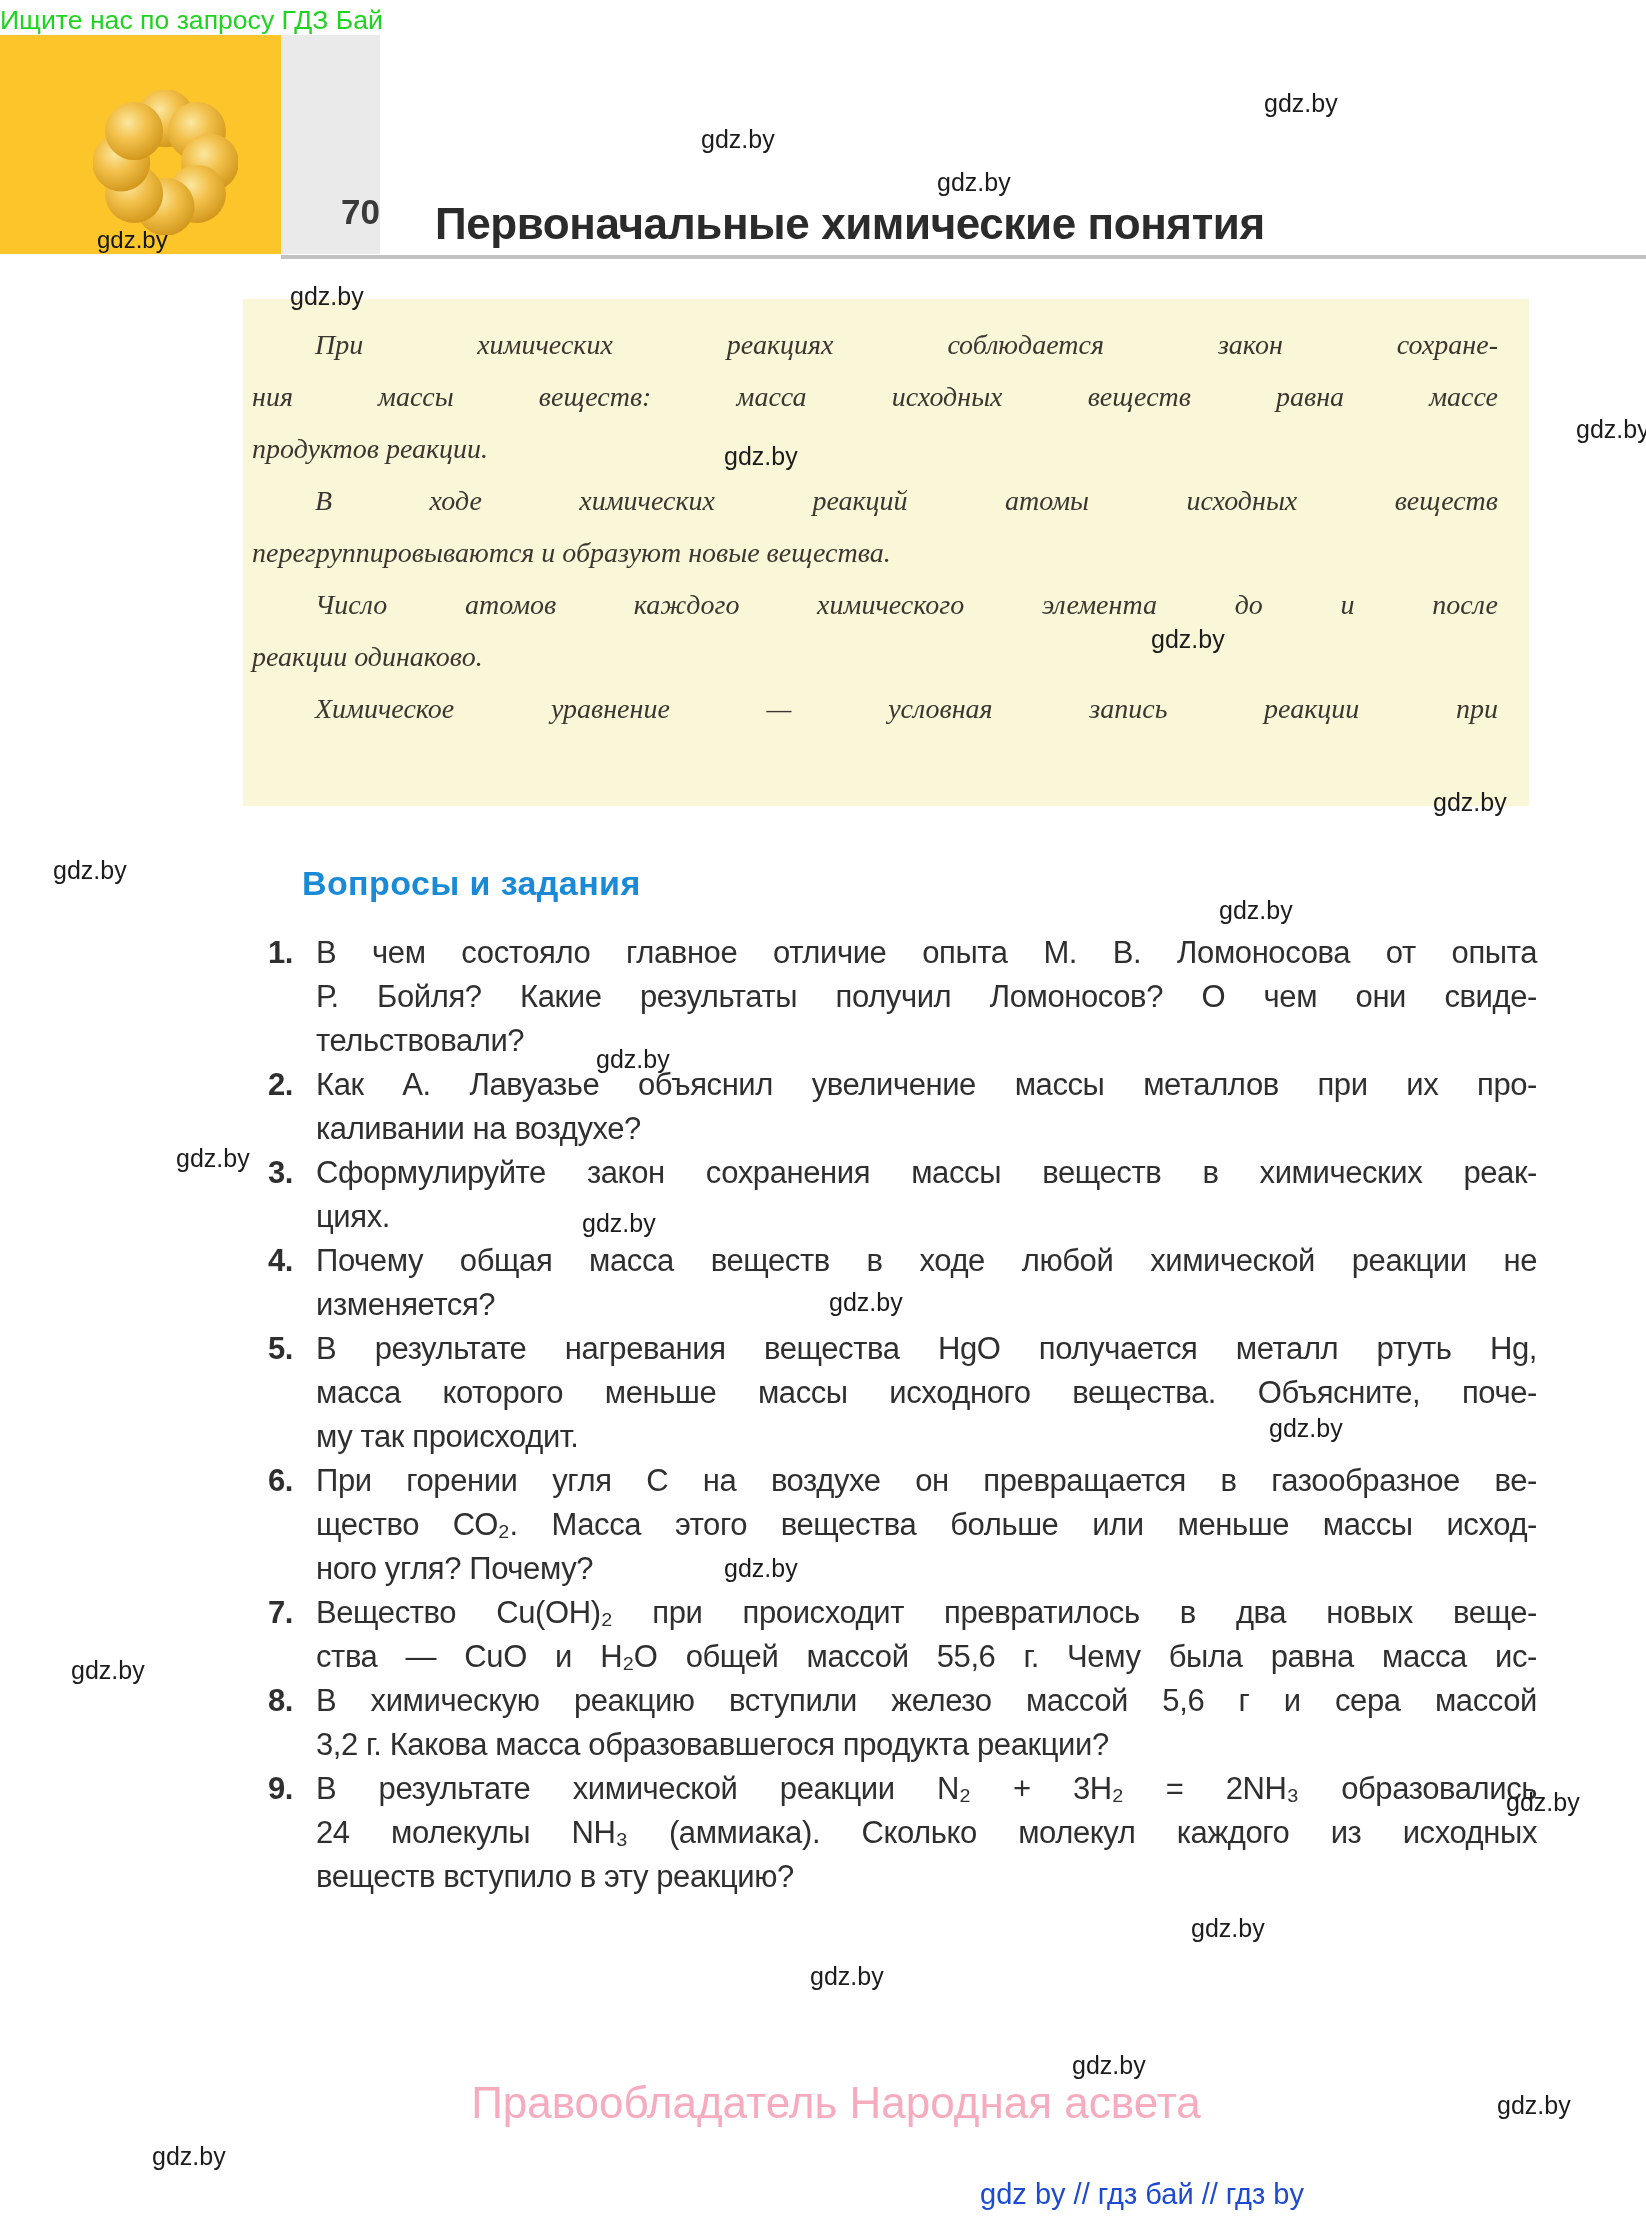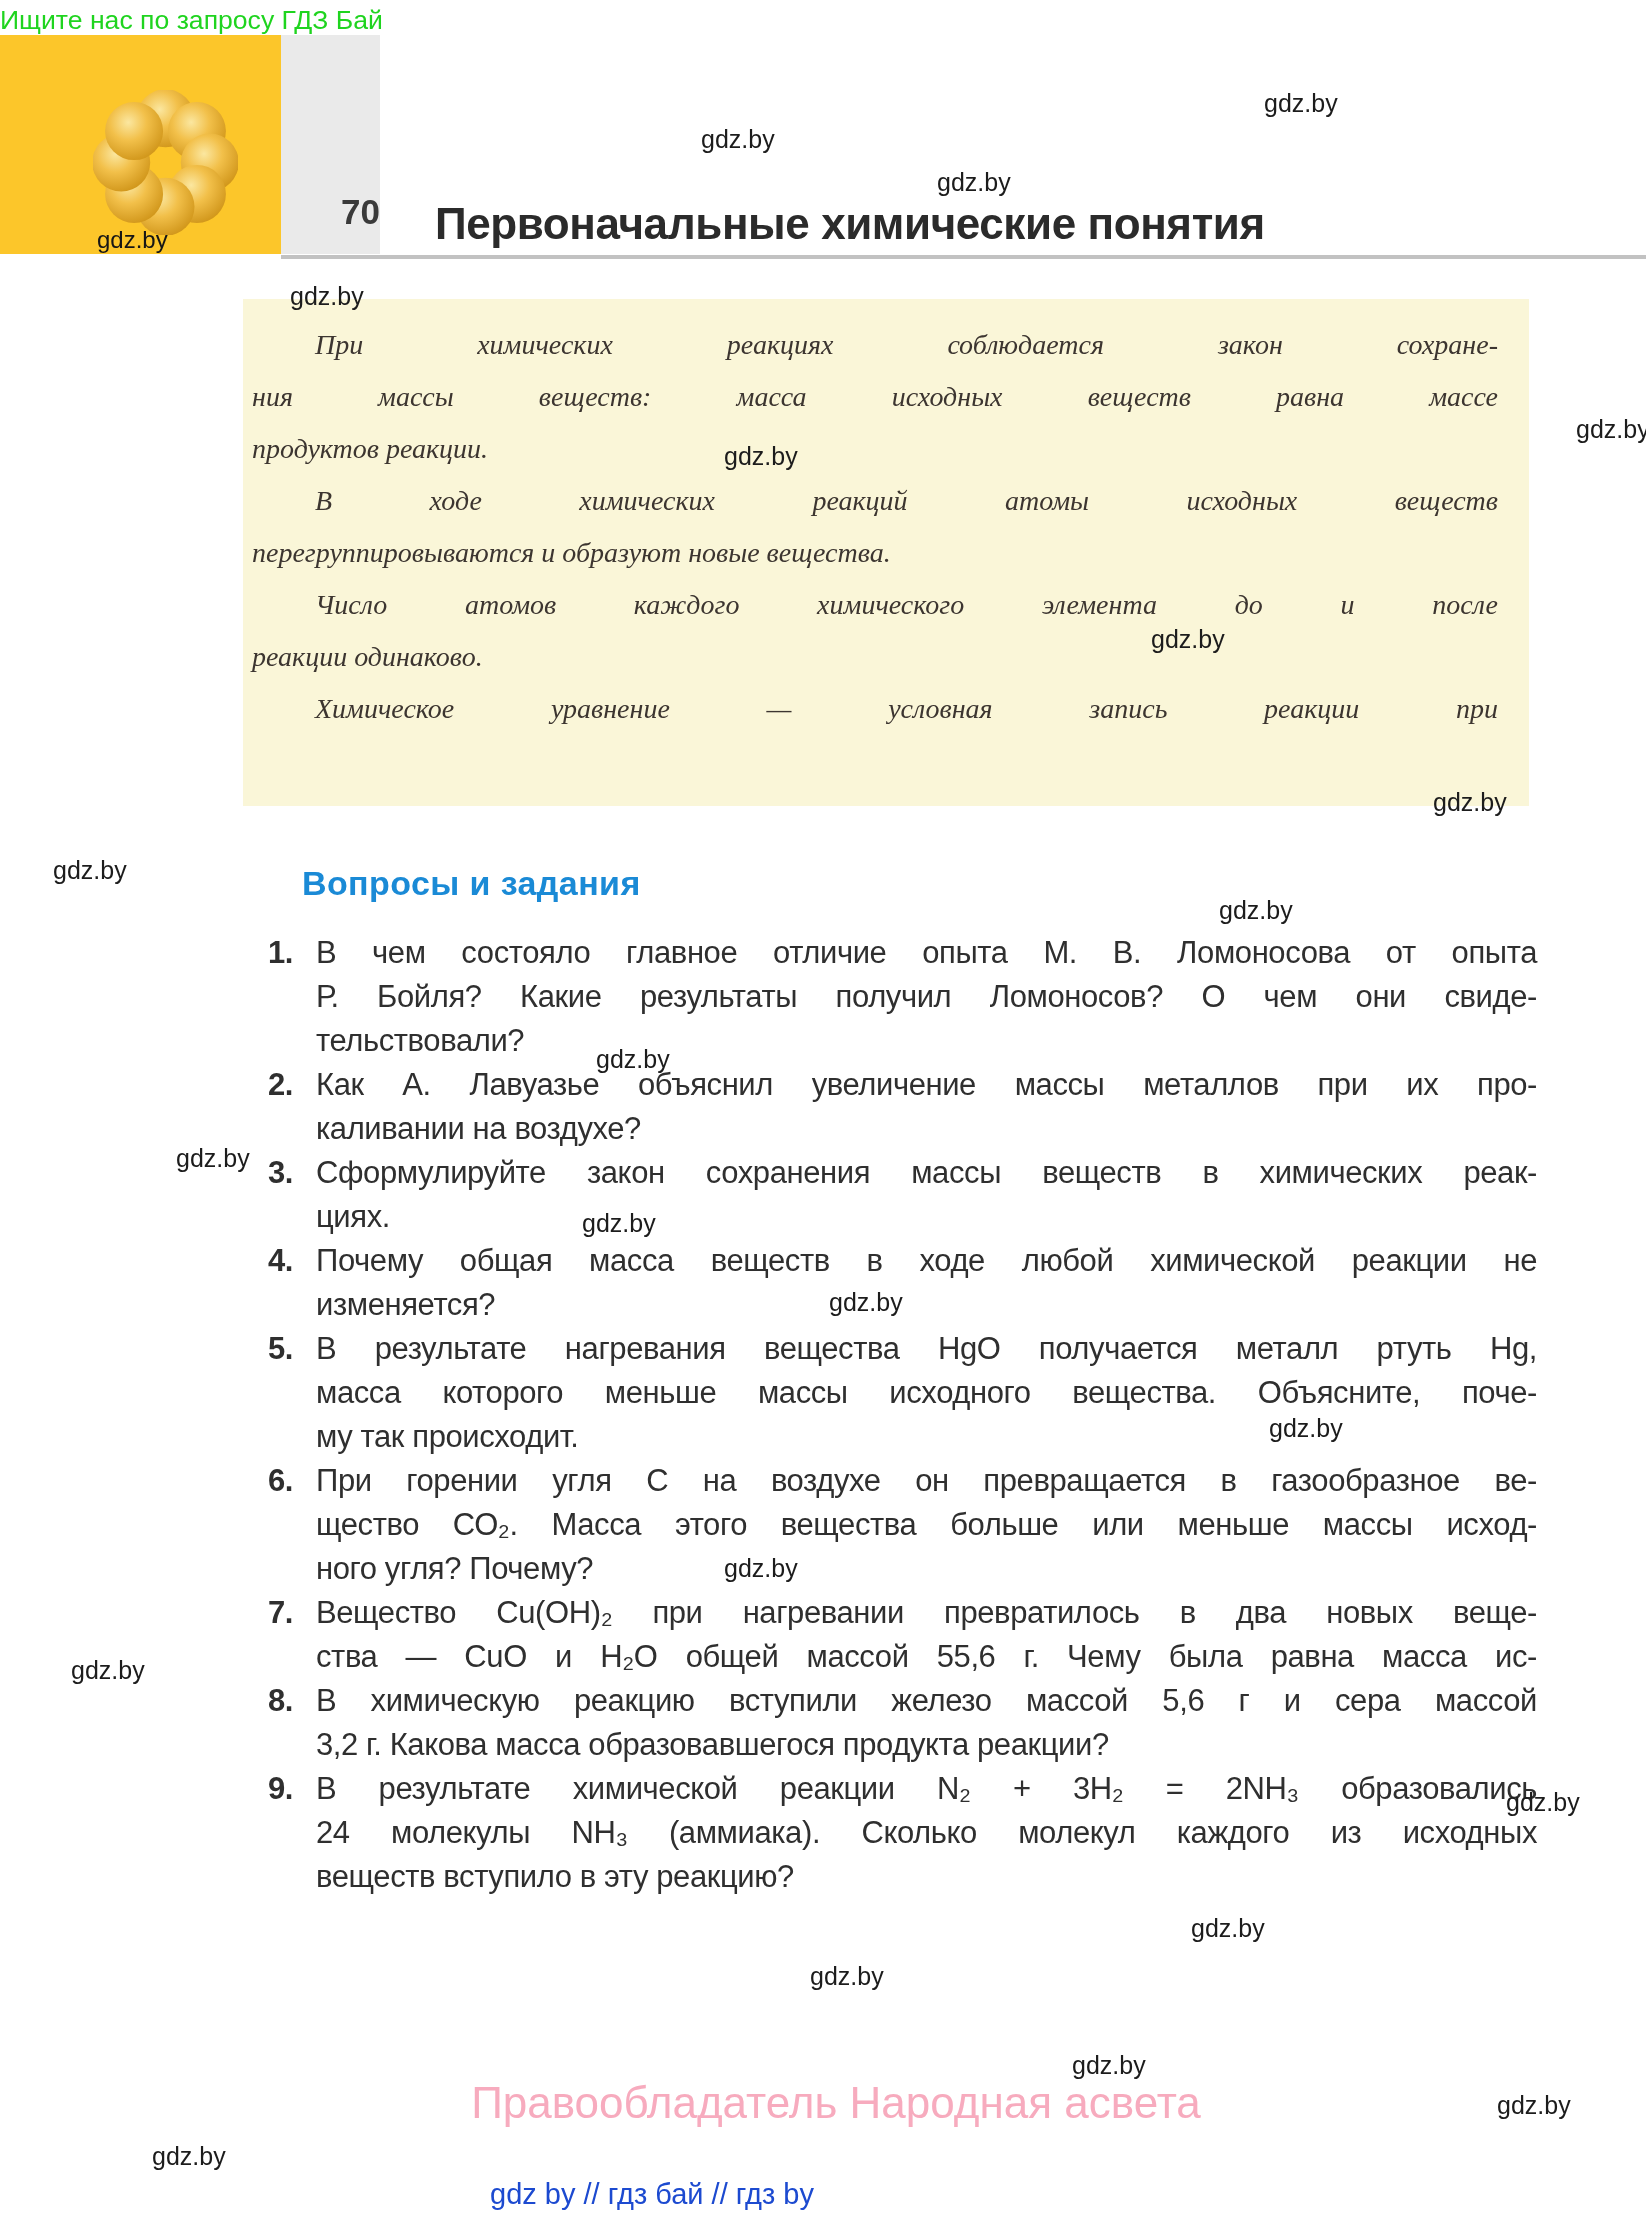--- a/index.html
+++ b/index.html
@@ -36,21 +36,21 @@
 
   .questions{left:268px;top:931px;width:1269px;font-size:31px;letter-spacing:-0.4px;color:var(--c-ink)}
   .qline{position:relative;height:44px;line-height:44px}
   .qnum{position:absolute;left:0;top:0;width:40px;font-weight:bold}
   .qtext{display:block;margin-left:48px}
   .qtext.j{text-align:justify;text-align-last:justify}
 
   .watermark{font-size:25px;color:#1c1c1c;white-space:nowrap}
 
   .copyright{left:0;top:2078px;width:1672px;text-align:center;font-size:44px;color:var(--c-pink)}
-  .bottom-links{left:0;top:2178px;width:1304px;text-align:center;font-size:29px;color:var(--c-linkblue)}
+  .bottom-links{left:0;top:2178px;width:1304px;text-align:right;font-size:29px;color:var(--c-linkblue)}
 </style>
 </head>
 <body>
 
 <div class="abs promo">Ищите нас по запросу ГДЗ Бай</div>
 
 <div class="abs yellow-square"></div>
 <svg class="abs logo-svg" viewBox="0 0 180 180">
   <defs>
     <radialGradient id="ball" cx="40%" cy="35%" r="70%">
@@ -148,21 +148,21 @@
       <div class="qline">
         <span class="qtext j">щество СО₂. Масса этого вещества больше или меньше массы исход-</span>
       </div>
       <div class="qline">
         <span class="qtext">ного угля? Почему?</span>
       </div>
     </div>
     <div>
       <div class="qline">
         <span class="qnum">7.</span>
-        <span class="qtext j">Вещество Cu(OH)₂ при нагревании превратилось в два новых веще-</span>
+        <span class="qtext j">Вещество Cu(OH)₂ при происходит превратилось в два новых веще-</span>
       </div>
       <div class="qline">
         <span class="qtext j">ства — CuO и H₂O общей массой 55,6 г. Чему была равна масса ис-</span>
       </div>
     </div>
     <div>
       <div class="qline">
         <span class="qnum">8.</span>
         <span class="qtext j">В химическую реакцию вступили железо массой 5,6 г и сера массой</span>
       </div>

